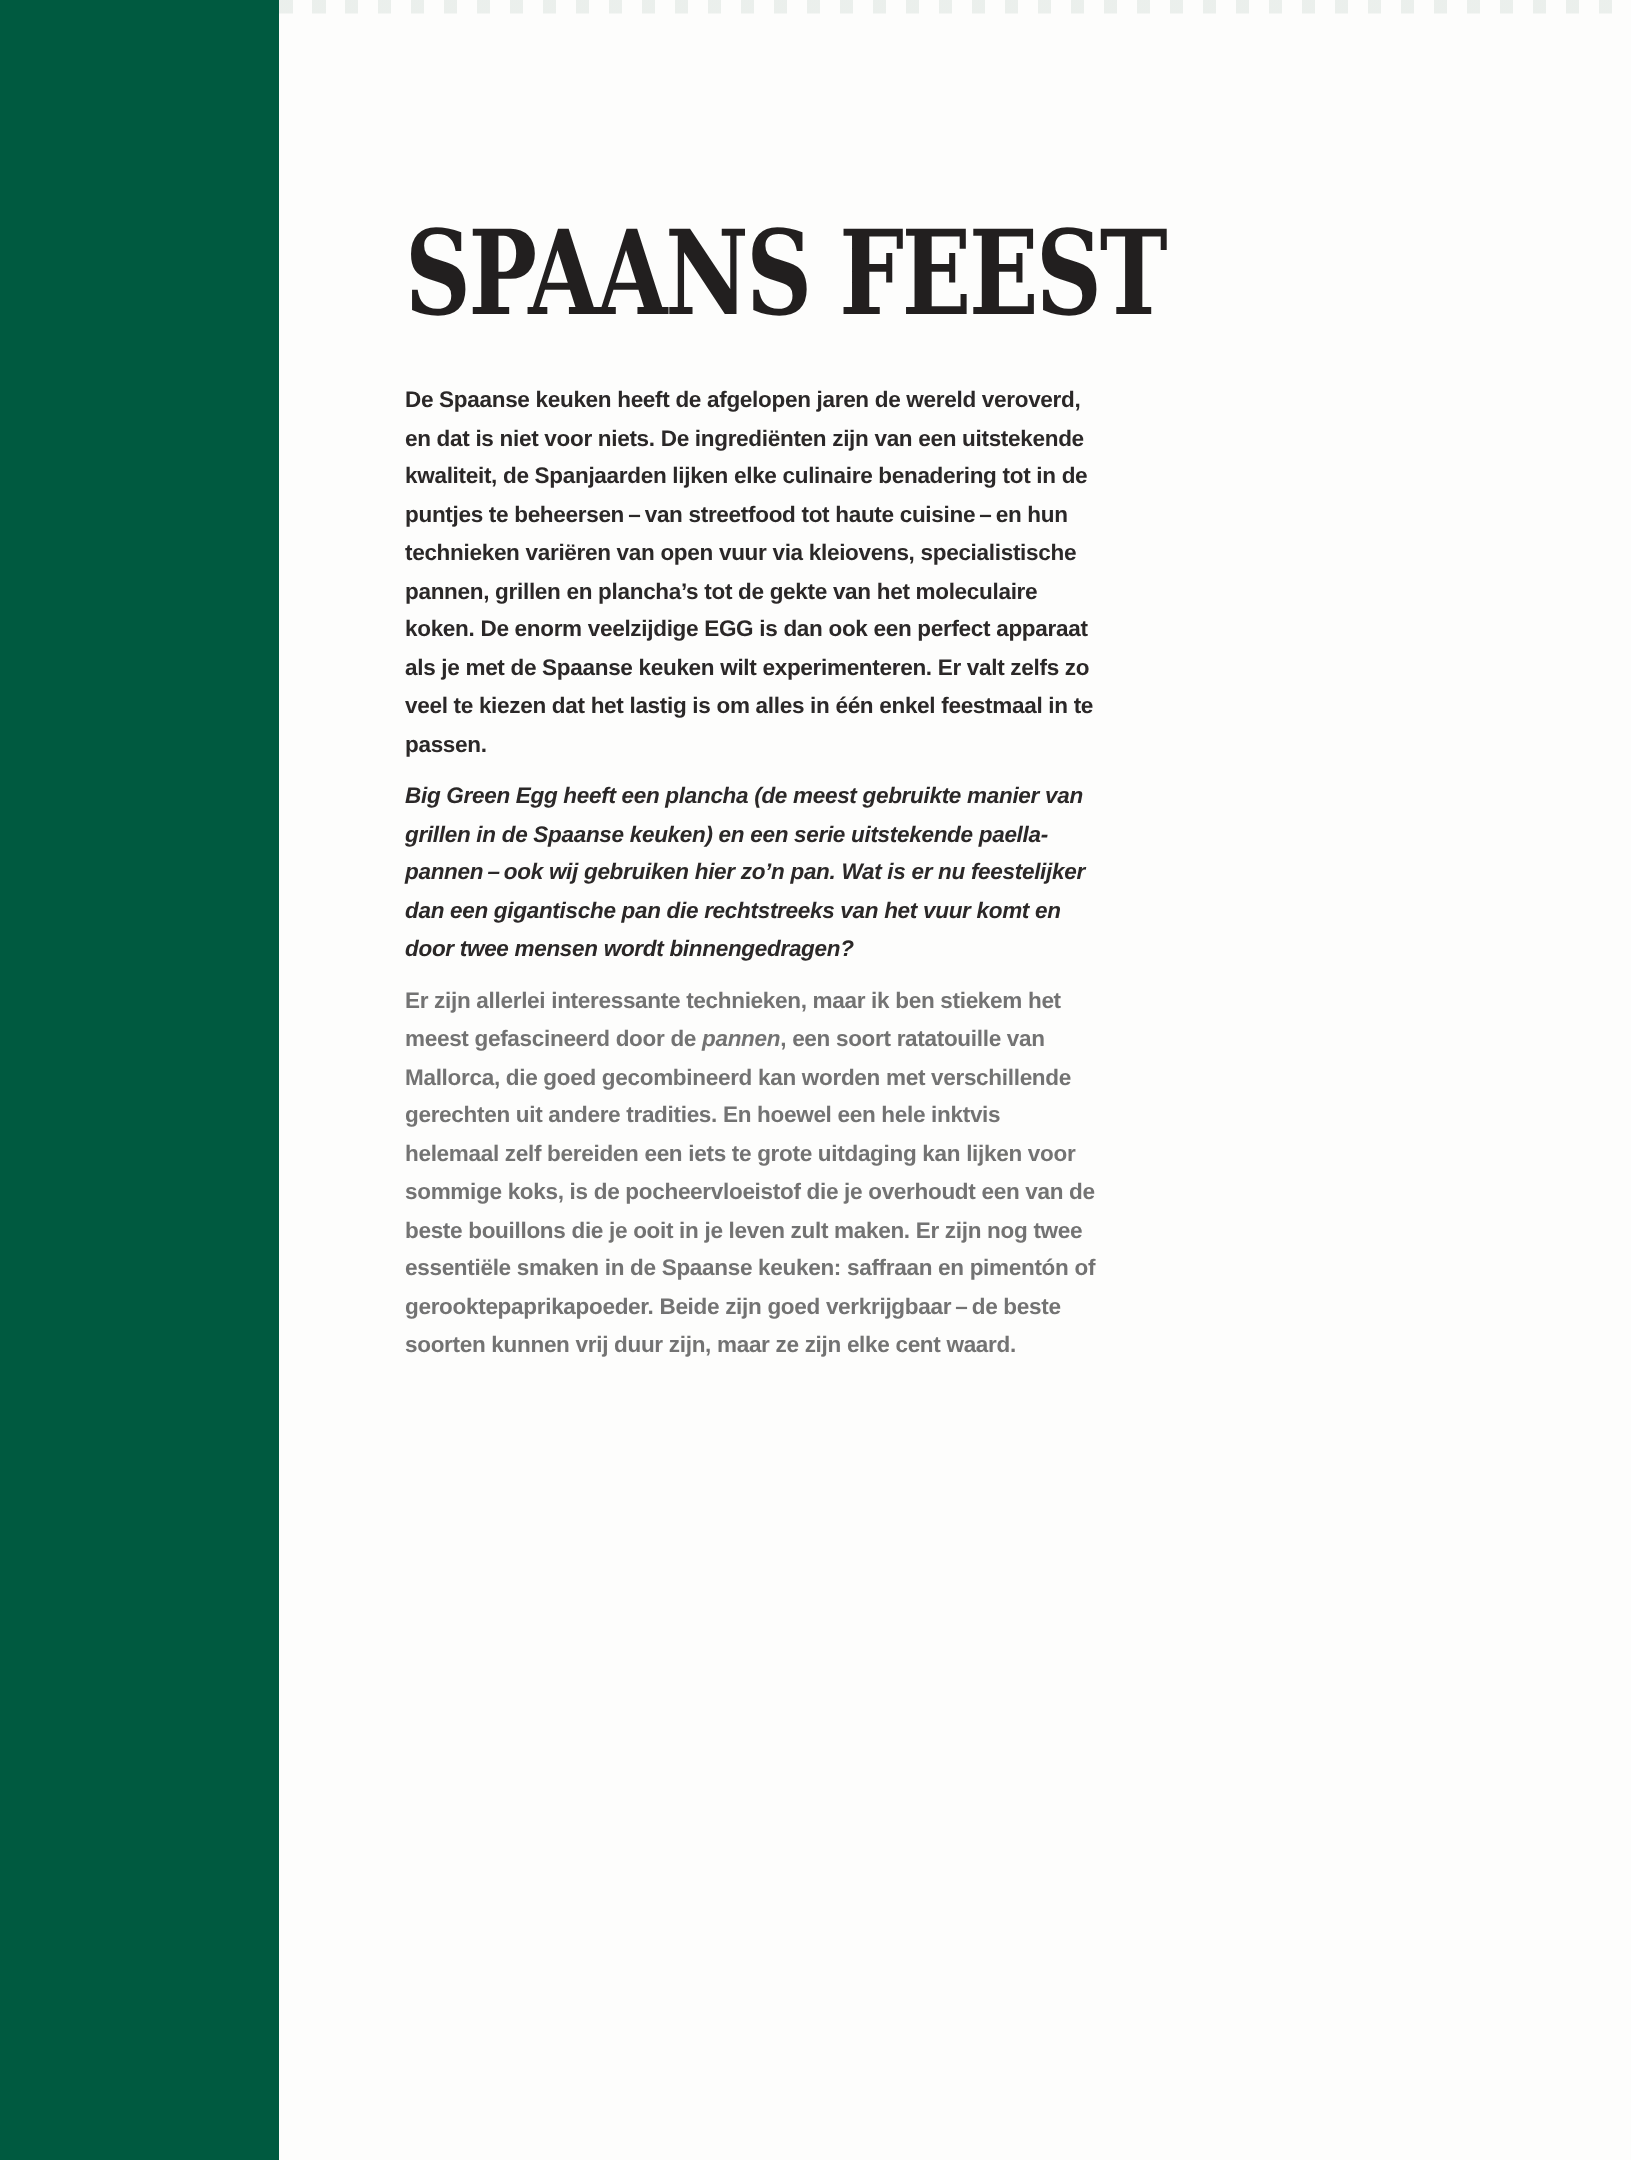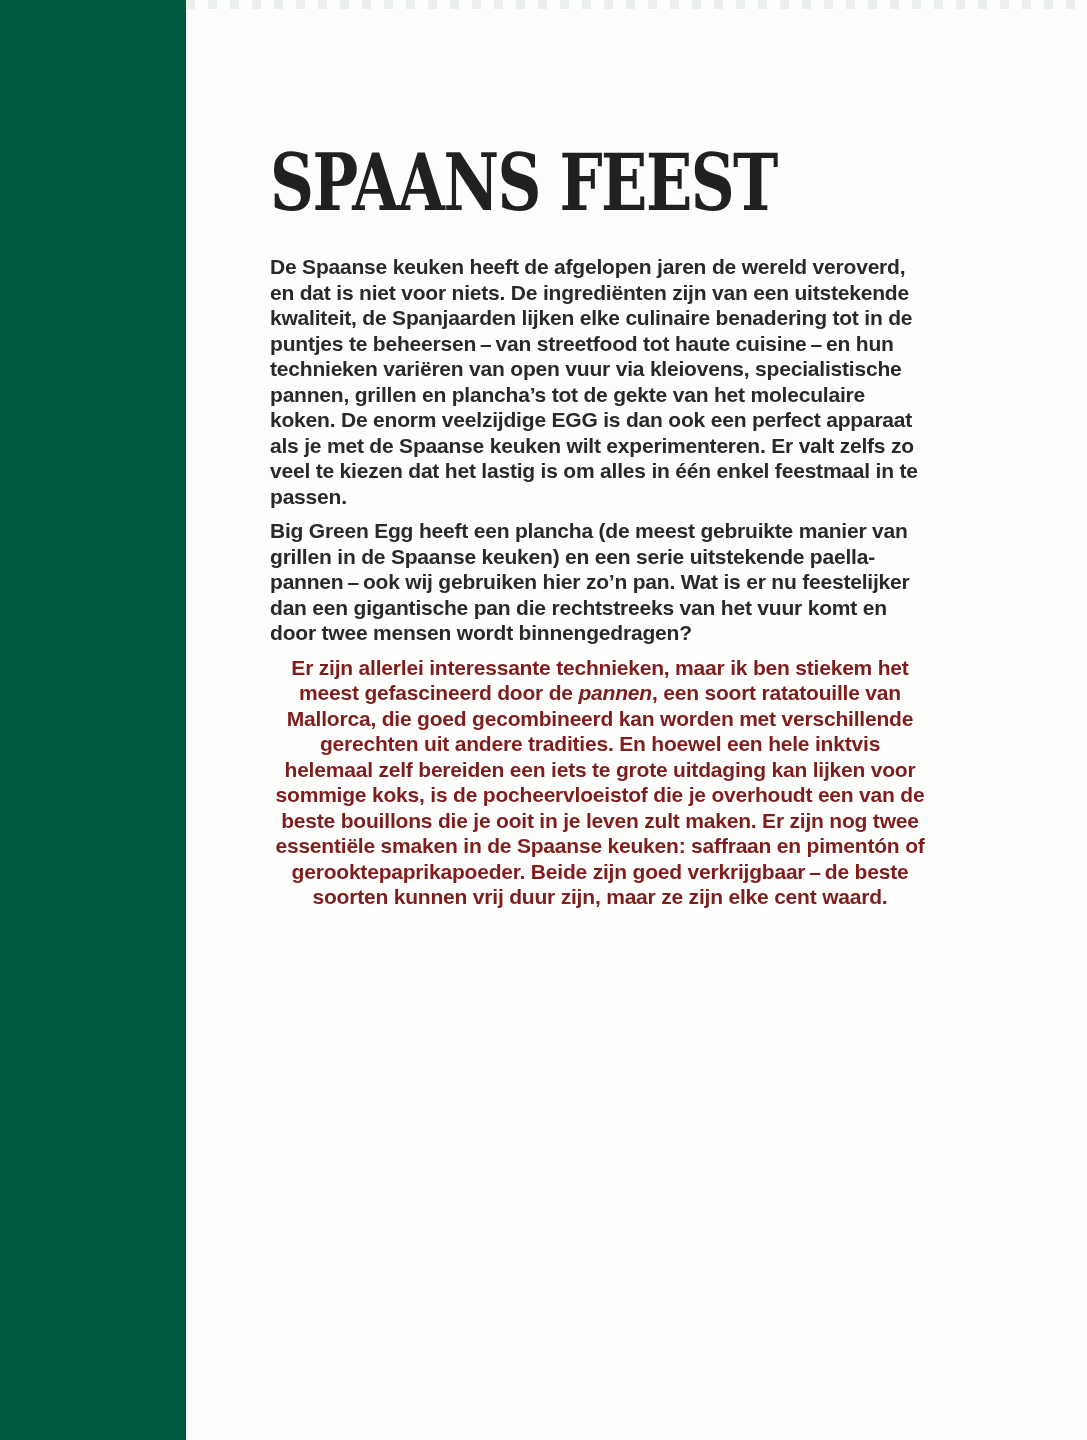--- a/index.html
+++ b/index.html
@@ -42,21 +42,21 @@
     font-size: 78px;
     line-height: 78px;
     letter-spacing: -2px;
     color: #221f1f;
     transform: scaleX(0.78);
     transform-origin: 0 50%;
     white-space: nowrap;
   }
   .body-par {
     margin: 0 0 9px 0;
-    font-size: 21px;
+    font-size: 15px;
     line-height: 25.5px;
     font-weight: 700;
     letter-spacing: -0.2px;
     color: #2b2828;
     white-space: pre-line;
   }
   .body-par em { font-style: italic; }
 </style>
 </head>
 <body style="background: rgb(253, 253, 252);">
@@ -69,26 +69,26 @@
     <p class="body-par" style="color: rgb(43, 40, 40);">De Spaanse keuken heeft de afgelopen jaren de wereld veroverd,
 en dat is niet voor niets. De ingrediënten zijn van een uitstekende
 kwaliteit, de Spanjaarden lijken elke culinaire benadering tot in de
 puntjes te beheersen – van streetfood tot haute cuisine – en hun
 technieken variëren van open vuur via kleiovens, specialistische
 pannen, grillen en plancha’s tot de gekte van het moleculaire
 koken. De enorm veelzijdige EGG is dan ook een perfect apparaat
 als je met de Spaanse keuken wilt experimenteren. Er valt zelfs zo
 veel te kiezen dat het lastig is om alles in één enkel feestmaal in te
 passen.</p>
-    <p class="body-par" style="color: rgb(43, 40, 40);">Big Green Egg heeft een plancha (de meest gebruikte manier van
+    <p class="body-par" style="color: rgb(43, 40, 40); font-style: italic;">Big Green Egg heeft een plancha (de meest gebruikte manier van
 grillen in de Spaanse keuken) en een serie uitstekende paella-
 pannen – ook wij gebruiken hier zo’n pan. Wat is er nu feestelijker
 dan een gigantische pan die rechtstreeks van het vuur komt en
 door twee mensen wordt binnengedragen?</p>
-    <p class="body-par" style="color: #7f1d1d; text-align: center;"><span>Er zijn allerlei interessante technieken, maar ik ben stiekem het
+    <p class="body-par" style="color: #737373;"><span>Er zijn allerlei interessante technieken, maar ik ben stiekem het
 meest gefascineerd door de </span><em>pannen</em><span>, een soort ratatouille van
 Mallorca, die goed gecombineerd kan worden met verschillende
 gerechten uit andere tradities. En hoewel een hele inktvis
 helemaal zelf bereiden een iets te grote uitdaging kan lijken voor
 sommige koks, is de pocheervloeistof die je overhoudt een van de
 beste bouillons die je ooit in je leven zult maken. Er zijn nog twee
 essentiële smaken in de Spaanse keuken: saffraan en pimentón of
 gerooktepaprikapoeder. Beide zijn goed verkrijgbaar – de beste
 soorten kunnen vrij duur zijn, maar ze zijn elke cent waard.</span></p>
   </main>

